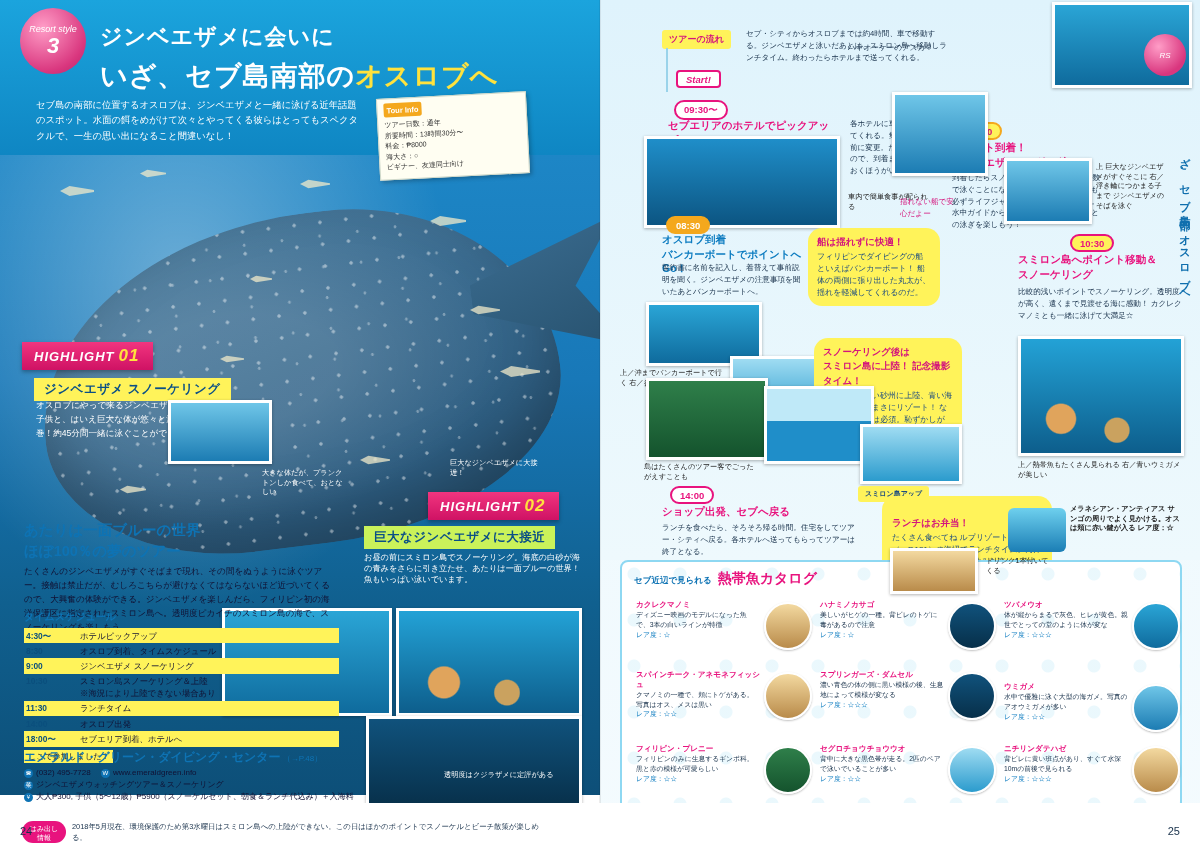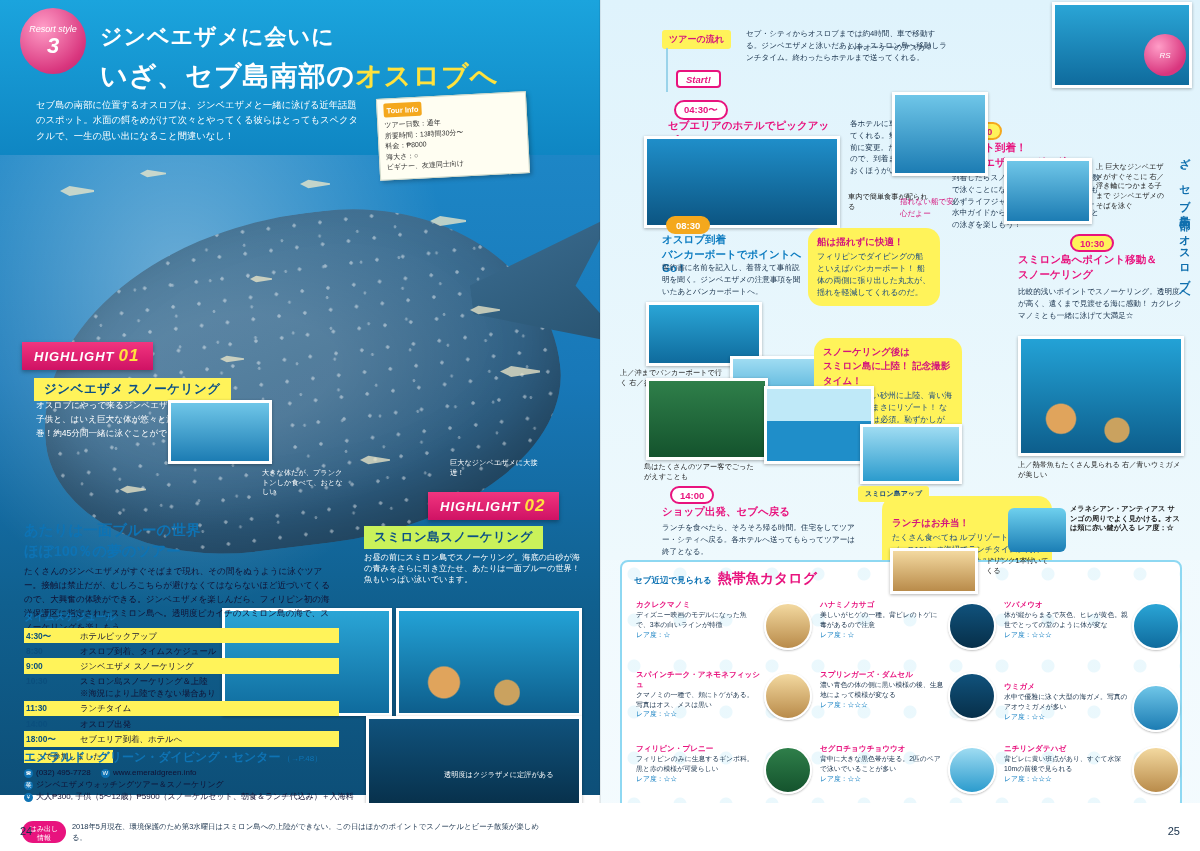--- a/index.html
+++ b/index.html
@@ -228,21 +228,21 @@
     <div class="sub-yellow" style="left:34px; top:378px;">ジンベエザメ スノーケリング</div>
     <div id="ws-body">オスロブにやって来るジンベエザメはみんな子供と、はいえ巨大な体が悠々と泳ぐ姿は圧巻！約45分間一緒に泳ぐことができる。</div>
 
     <div class="photo b g2" style="left:168px; top:400px; width:104px; height:64px;"></div>
     <div class="cap" style="left:262px; top:468px; width:86px; color:#fff;">大きな体だが、プランクトンしか食べて、おとなしい</div>
     <div class="cap" style="left:450px; top:458px; width:90px; color:#fff;">巨大なジンベエザメに大接近！</div>
 
     <div class="hl-ribbon" style="left:428px; top:492px;">
       <span>HIGHLIGHT</span><span class="num">02</span>
     </div>
-    <div class="sub-yellow g" style="left:364px; top:526px;">スミロン島スノーケリング</div>
+    <div class="sub-yellow g" style="left:364px; top:526px;">巨大なジンベエザメに大接近</div>
     <div class="cap" style="left:364px; top:552px; width:220px; color:#fff; font-size:8.2px;">お昼の前にスミロン島でスノーケリング。海底の白砂が海の青みをさらに引き立たせ、あたりは一面ブルーの世界！ 魚もいっぱい泳いでいます。</div>
 
     <div class="photo b g3" style="left:222px; top:608px; width:170px; height:108px;"></div>
     <div class="photo b coral" style="left:396px; top:608px; width:186px; height:108px;"></div>
     <div class="cap" style="left:396px; top:722px; width:186px;">上／透明な海でスノーケリングを楽しんで！ 右／水中からサンゴが顔を出すスミロン島周辺の海</div>
     <div class="photo b g5" style="left:366px; top:716px; width:216px; height:96px;"></div>
     <div class="cap" style="left:444px; top:770px; width:130px; color:#fff;">透明度はクジラザメに定評がある</div>
 
     <div id="h2-title">
       <div>あたりは一面ブルーの世界</div>
@@ -302,21 +302,21 @@
 
   <div id="right">
     <div id="right-top"></div>
 
     <div class="flag" style="left:62px; top:30px;">ツアーの流れ</div>
     <div style="position:absolute;left:66px;top:48px;width:2px;height:44px;background:#9ad3ea;"></div>
     <div class="timechip" style="left:76px; top:70px; border-radius:4px; font-style:italic;">Start!</div>
 
     <div class="txtbox" style="left:146px; top:28px; width:202px;">セブ・シティからオスロブまでは約4時間、車で移動する。ジンベエザメと泳いだあとは、スミロン島へ移動しランチタイム。終わったらホテルまで送ってくれる。</div>
 
-    <div class="timechip" style="left:74px; top:100px;">04:30〜</div>
+    <div class="timechip" style="left:74px; top:100px;">09:30〜</div>
     <div class="steptitle" style="left:68px; top:118px; width:170px;">セブエリアのホテルでピックアップ！</div>
     <div class="txtbox" style="left:248px; top:42px; width:92px;">ハヤオーケーのアスカ？</div>
     <div class="txtbox" style="left:250px; top:118px; width:90px;">各ホテルに車が迎えに来てくれる。集合時間は車前に変更。たくさん泳ぐので、到着まで寝かせておくほうがいい。</div>
     <div class="photo b g1" style="left:44px; top:136px; width:196px; height:92px;"></div>
     <div class="cap" style="left:248px; top:192px; width:86px;">車内で簡単食事が配られる</div>
 
     <div class="timechip" style="left:66px; top:216px; background:#f4a81d; color:#fff; border-color:#f4a81d;">08:30</div>
     <div class="steptitle blue" style="left:62px; top:232px; width:160px; white-space:pre-line;">オスロブ到着
 バンカーボートでポイントへGo！</div>
     <div class="txtbox" style="left:62px; top:262px; width:140px;">誓約書に名前を記入し、着替えて事前説明を聞く。ジンベエザメの注意事項を聞いたあとバンカーボートへ。</div>

